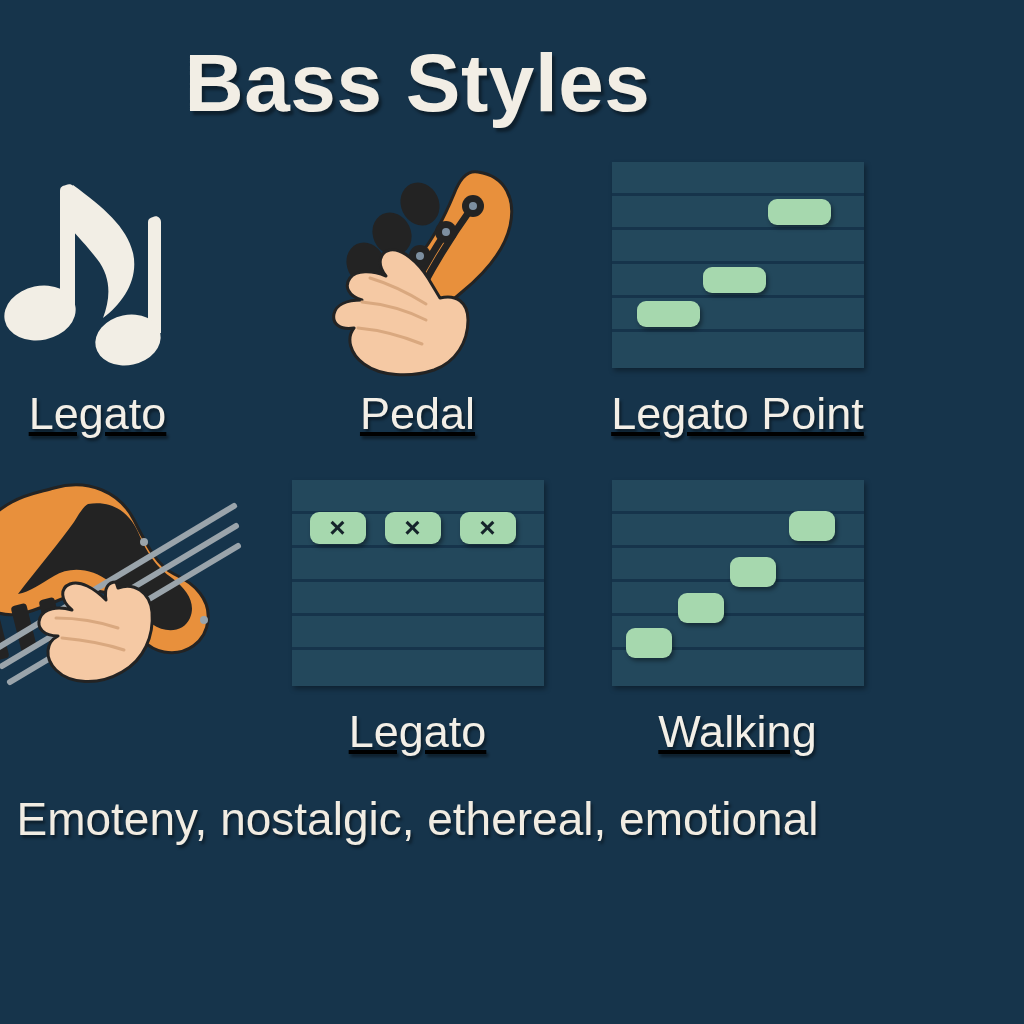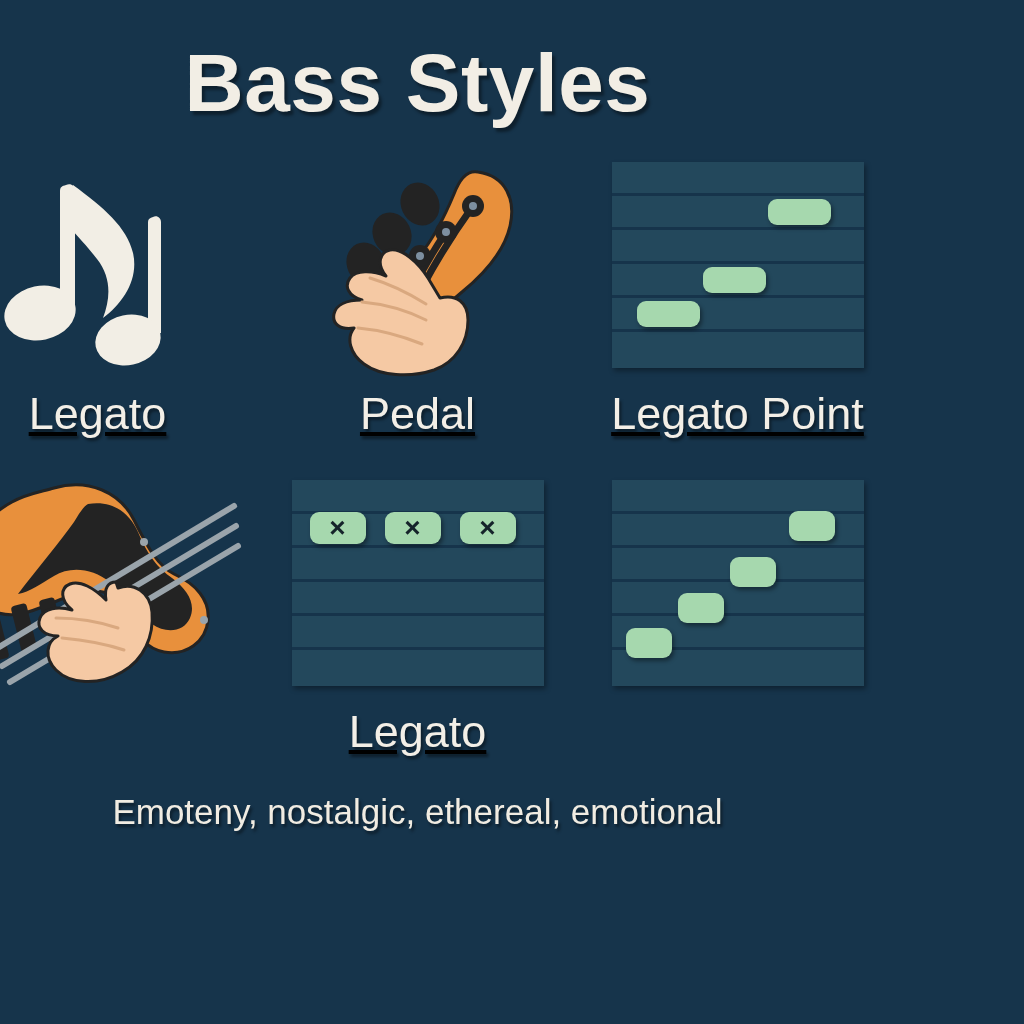--- a/index.html
+++ b/index.html
@@ -104,21 +104,21 @@
     color: #15232a;
     font-size: 28px;
     font-weight: bold;
     line-height: 1;
     font-family: "Liberation Sans", sans-serif;
   }
 
   
   .caption {
     margin-top: 12px;
-    font-size: 35px;
+    font-size: 46px;
     color: #f1ece2;
     text-shadow: 2px 3px 3px rgba(0,0,0,0.45);
     text-align: left;
     white-space: nowrap;
   }
 
   svg { display: block; overflow: visible; }
 </style>
 </head>
 <body>
@@ -284,19 +284,20 @@
           <div class="roll-line" style="top:65px"></div>
           <div class="roll-line" style="top:99px"></div>
           <div class="roll-line" style="top:133px"></div>
           <div class="roll-line" style="top:167px"></div>
           <div class="note-block" style="left:14px; top:148px; width:46px; height:30px;"></div>
           <div class="note-block" style="left:66px; top:113px; width:46px; height:30px;"></div>
           <div class="note-block" style="left:118px; top:77px; width:46px; height:30px;"></div>
           <div class="note-block" style="left:177px; top:31px; width:46px; height:30px;"></div>
         </div>
       </div>
+      <div class="style-label">Walking</div>
     </div>
 
   </div>
 
   <div class="caption">Emoteny, nostalgic, ethereal, emotional</div>
 
 </div>
 
 </body></html>

